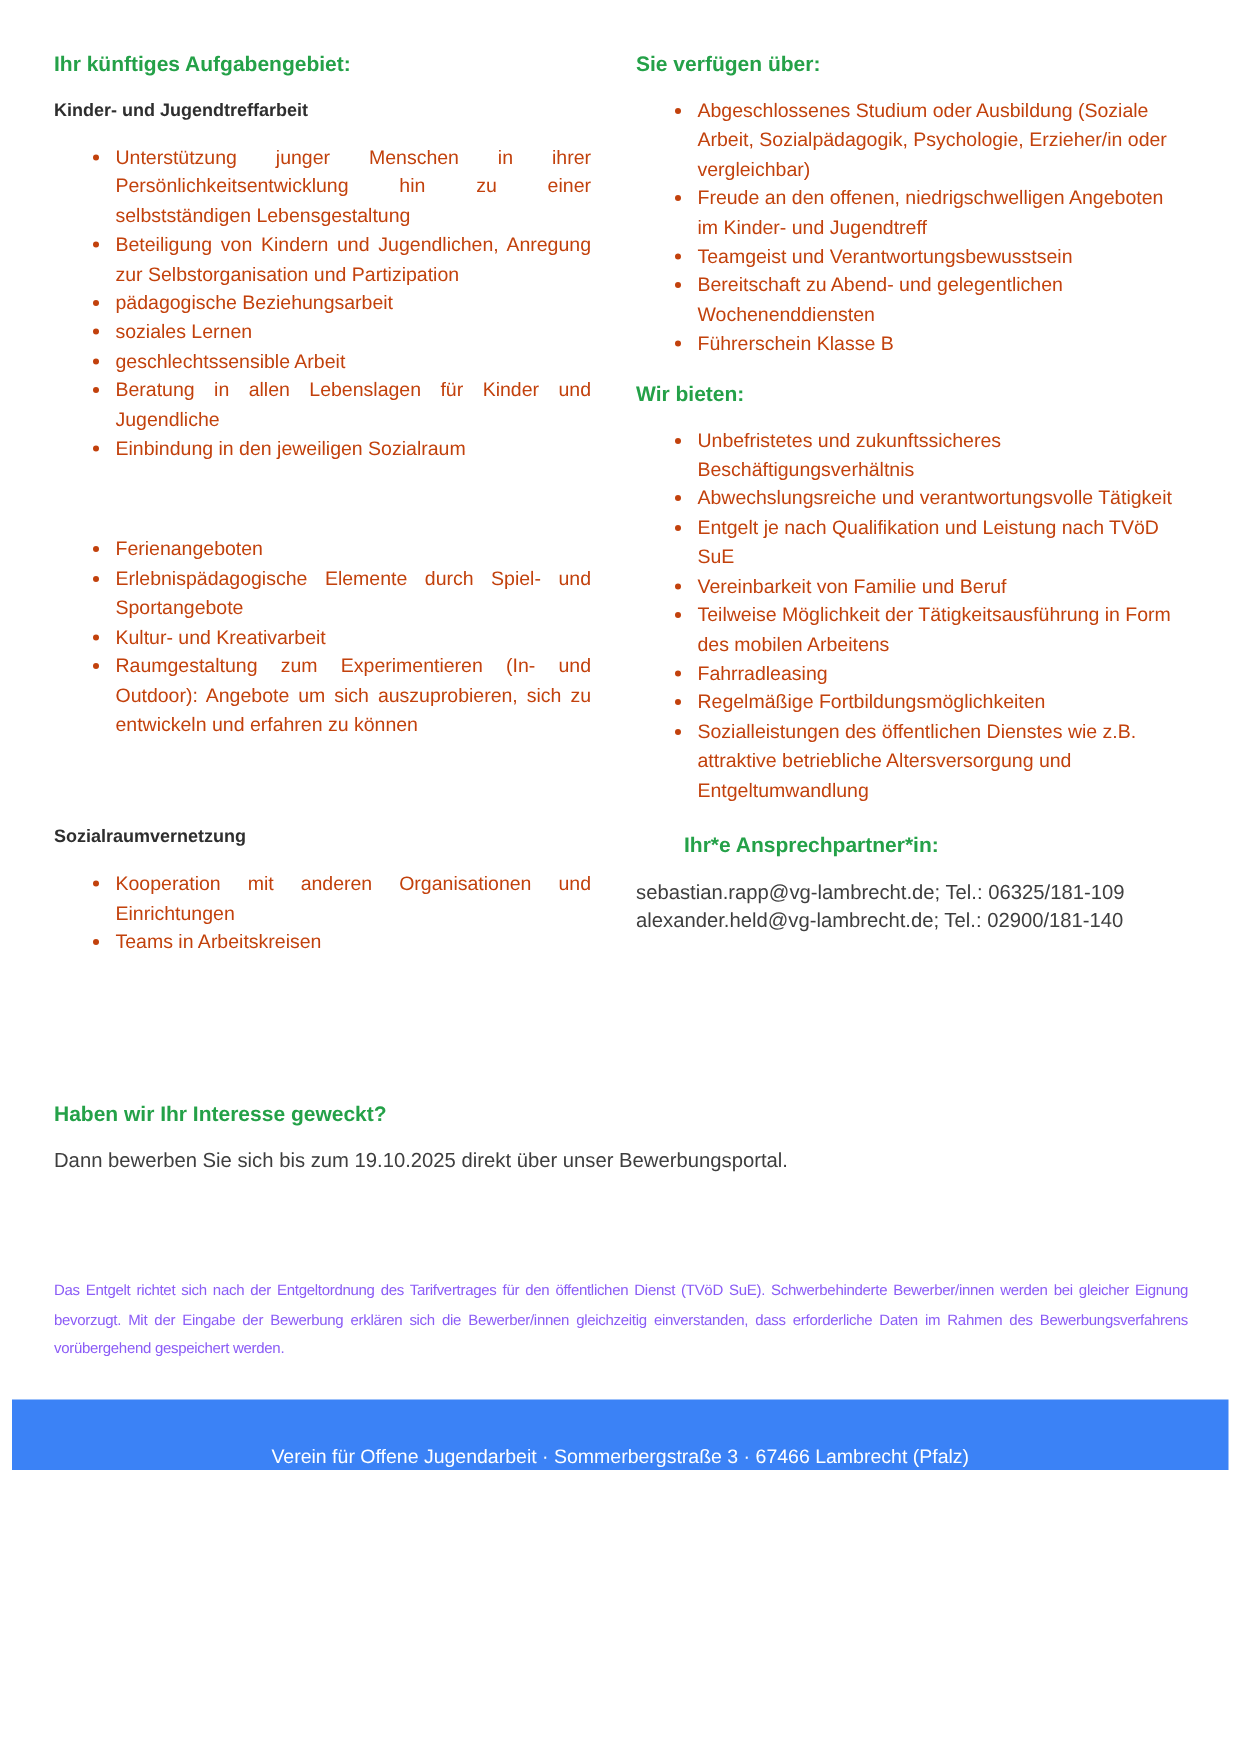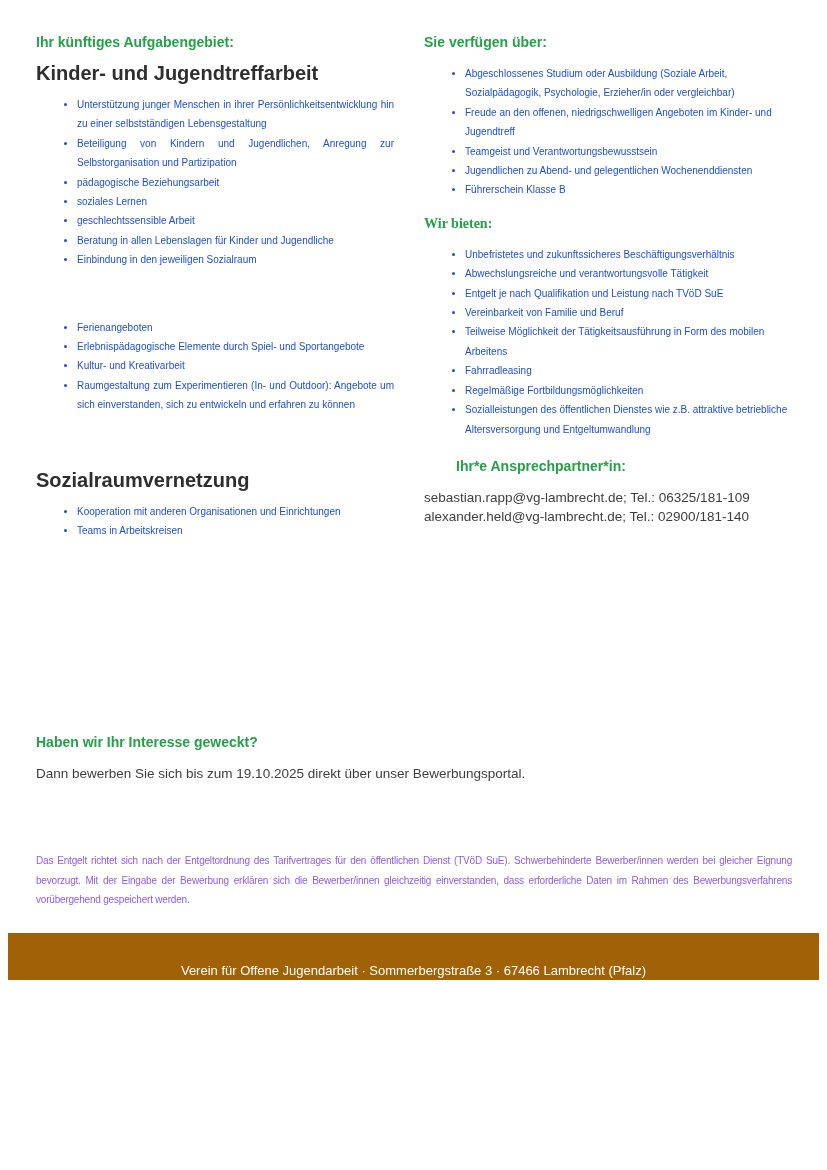--- a/index.html
+++ b/index.html
@@ -19,40 +19,40 @@
 
   .h-green {
     color: #24a148;
     font-size: 14px;
     font-weight: 700;
     line-height: 19px;
     margin: 0 0 12px 0;
   }
   .h-sub {
     color: #2e2e2e;
-    font-size: 20px;
+    font-size: 12px;
     font-weight: 700;
     line-height: 19px;
     margin: 0 0 12px 0;
   }
   ul.bullets {
     margin: 0;
     padding: 0 0 0 41px;
     list-style: disc outside;
   }
   ul.bullets li {
-    font-size: 10px;
+    font-size: 13px;
     line-height: 19.4px;
-    color: #1d4ed8;
+    color: #c2410c;
   }
   .col-left ul.bullets li { text-align: justify; }
 
   .sec-gap-48 { margin-top: 48px; }
   .sec-gap-56 { margin-top: 56px; }
-  .h-gap-14 { margin-top: 14px; font-family: Liberation Serif, serif; }
+  .h-gap-14 { margin-top: 14px; }
   .h-gap-18 { margin-top: 18px; padding-left: 32px; }
 
   .contact-line {
     font-size: 13.5px;
     line-height: 19.4px;
     margin: 0;
     color: #3e3e3e;
   }
   .contact-block { margin-top: 11px; }
 
@@ -69,21 +69,21 @@
     color: #8b5cf6;
     font-size: 10px;
     line-height: 19.5px;
     letter-spacing: -0.2px;
     text-align: justify;
   }
 
   .footer {
     margin: 23px 8px 0 8px;
     height: 94px;
-    background: #a16207;
+    background: #3b82f6;
     color: #ffffff;
     display: flex;
     flex-direction: column;
     justify-content: center;
     align-items: center;
     text-align: center;
     font-size: 13px;
     line-height: 19px;
   }
   .footer .bold { font-weight: 700; }
@@ -110,21 +110,21 @@
             <li>Beratung in allen Lebenslagen für Kinder und Jugendliche</li>
             <li>Einbindung in den jeweiligen Sozialraum</li>
           </ul>
         </div>
 
         <div class="sec sec-gap-48">
           <ul class="bullets">
             <li>Ferienangeboten</li>
             <li>Erlebnispädagogische Elemente durch Spiel- und Sportangebote</li>
             <li>Kultur- und Kreativarbeit</li>
-            <li>Raumgestaltung zum Experimentieren (In- und Outdoor): Angebote um sich einverstanden, sich zu entwickeln und erfahren zu können</li>
+            <li>Raumgestaltung zum Experimentieren (In- und Outdoor): Angebote um sich auszuprobieren, sich zu entwickeln und erfahren zu können</li>
           </ul>
         </div>
 
         <div class="sec sec-gap-56">
           <p class="h-sub">Sozialraumvernetzung</p>
           <ul class="bullets">
             <li>Kooperation mit anderen Organisationen und Einrichtungen</li>
             <li>Teams in Arbeitskreisen</li>
           </ul>
         </div>
@@ -132,21 +132,21 @@
       </div>
 
       <div class="col-right">
 
         <div class="sec">
           <p class="h-green">Sie verfügen über:</p>
           <ul class="bullets">
             <li>Abgeschlossenes Studium oder Ausbildung (Soziale Arbeit, Sozialpädagogik, Psychologie, Erzieher/in oder vergleichbar)</li>
             <li>Freude an den offenen, niedrigschwelligen Angeboten im Kinder- und Jugendtreff</li>
             <li>Teamgeist und Verantwortungsbewusstsein</li>
-            <li>Jugendlichen zu Abend- und gelegentlichen Wochenenddiensten</li>
+            <li>Bereitschaft zu Abend- und gelegentlichen Wochenenddiensten</li>
             <li>Führerschein Klasse B</li>
           </ul>
         </div>
 
         <div class="sec">
           <p class="h-green h-gap-14">Wir bieten:</p>
           <ul class="bullets">
             <li>Unbefristetes und zukunftssicheres Beschäftigungsverhältnis</li>
             <li>Abwechslungsreiche und verantwortungsvolle Tätigkeit</li>
             <li>Entgelt je nach Qualifikation und Leistung nach TVöD SuE</li>

